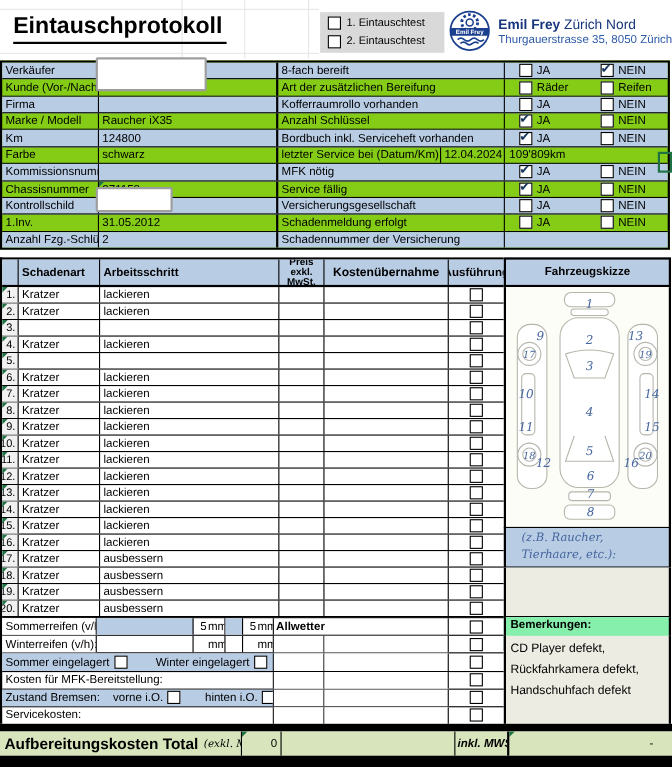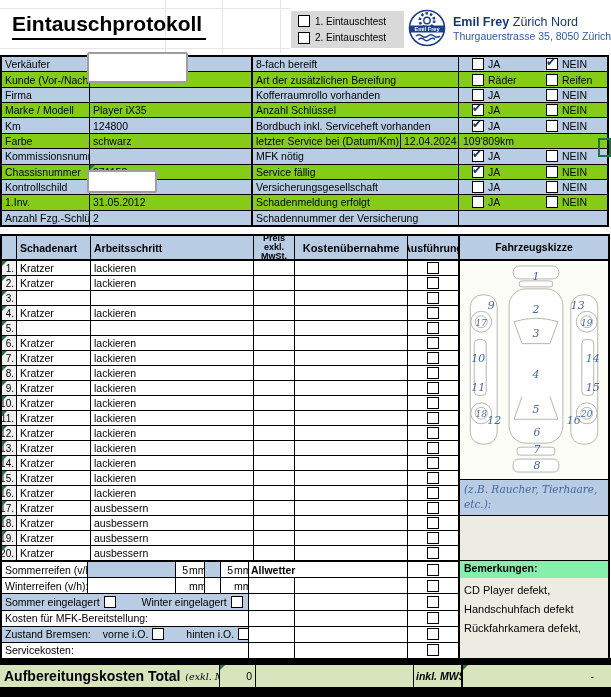--- a/index.html
+++ b/index.html
@@ -101,21 +101,21 @@
   .ml22{margin-left:22px;}
 
   
   .rcol{position:absolute;left:458px;width:152px;box-sizing:border-box;
         border-left:2px solid #000;border-right:2px solid #000;}
   #sk-head{top:234px;height:27px;background:#b8cce4;border-top:2px solid #000;border-bottom:2px solid #000;
            font-weight:bold;text-align:center;line-height:22px;}
   #sk-body{top:261px;height:219px;background:#fdfdf7;border-bottom:1px solid #000;display:flex;justify-content:center;}
   #sk-note{top:480px;height:36px;background:#b8cce4;border-bottom:1px solid #000;
            font-family:"DejaVu Serif",serif;font-style:italic;color:#44659e;font-size:10.5px;
-           padding:2px 4px;line-height:15px;}
+           padding:2px 14px;line-height:15px;}
   #sk-gap{top:516px;height:45px;background:#edece3;border-bottom:1px solid #000;}
   #bem-title{top:561px;height:30px;background:#86efac;border-bottom:1px solid #000;
              font-weight:bold;padding-left:4px;line-height:15px;}
   #bem-body{top:578px;height:80px;background:#edece3;padding:3px 4px;line-height:19px;font-size:11px;box-sizing:border-box;}
   .zone{font-family:"DejaVu Serif",serif;font-style:italic;font-size:11px;fill:#46679f;text-anchor:middle;}
   .zsmall{font-size:9px;}
 
   
   #bar-top{position:absolute;left:0;top:658px;width:611px;height:7px;background:#000;}
   #total{position:absolute;left:0;top:665px;width:611px;height:22px;background:#d7e4bc;
@@ -217,21 +217,21 @@
             <span class="cbl">JA</span>
           </div>
           <div class="npart">
             <span class="cb"></span>
             <span class="cbl">NEIN</span>
           </div>
         </div>
       </div>
       <div class="irow">
         <div class="ilabel">Marke / Modell</div>
-        <div class="ivalue">Player iX35</div>
+        <div class="ivalue">Raucher iX35</div>
         <div class="irlabel">Anzahl Schlüssel</div>
         <div class="ichecks">
           <div class="jpart">
             <span class="cb checked"></span>
             <span class="cbl">JA</span>
           </div>
           <div class="npart">
             <span class="cb"></span>
             <span class="cbl">NEIN</span>
           </div>
@@ -669,22 +669,22 @@
         <text x="21" y="157" class="zone zsmall">18</text>
         <text x="127" y="65" class="zone zsmall">19</text>
         <text x="127" y="157" class="zone zsmall">20</text>
       </svg>
   </div>
   <div class="rcol" id="sk-note">(z.B. Raucher, Tierhaare, etc.):</div>
   <div class="rcol" id="sk-gap"></div>
   <div class="rcol" id="bem-title">Bemerkungen:</div>
   <div class="rcol" id="bem-body">
       <div class="bem-line">CD Player defekt,</div>
+      <div class="bem-line">Rückfahrkamera defekt,</div>
       <div class="bem-line">Handschuhfach defekt</div>
-      <div class="bem-line">Rückfahrkamera defekt,</div>
     </div>
 
   <div id="bar-top"></div>
   <div id="total">
     <div class="t-label">
       <span>Aufbereitungskosten Total</span>
       <span class="t-note">(exkl. MWST)</span>
     </div>
     <div class="t-val cmt">0</div>
     <div class="t-fill"></div>

